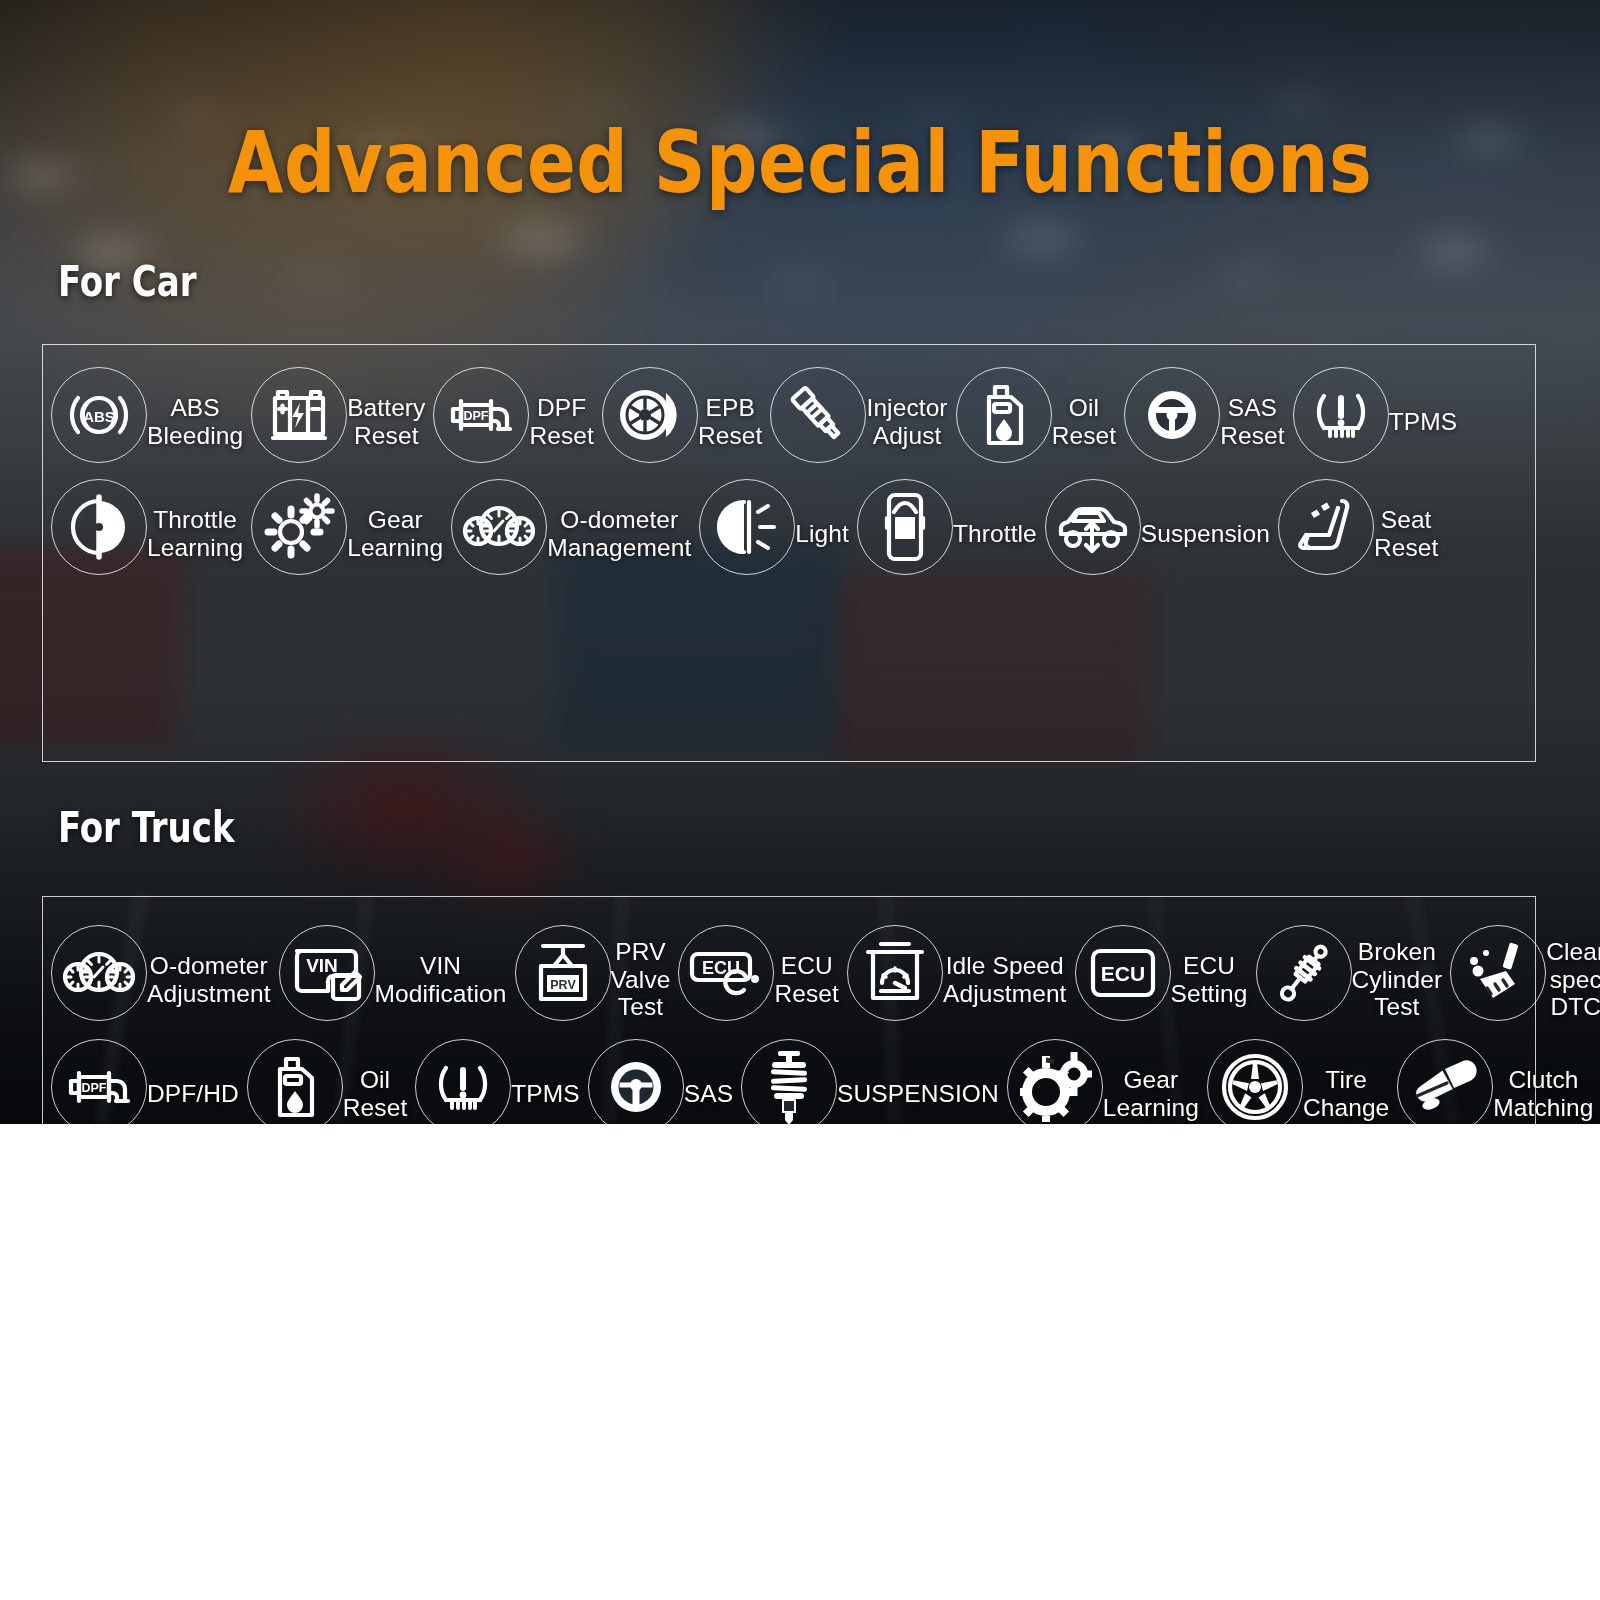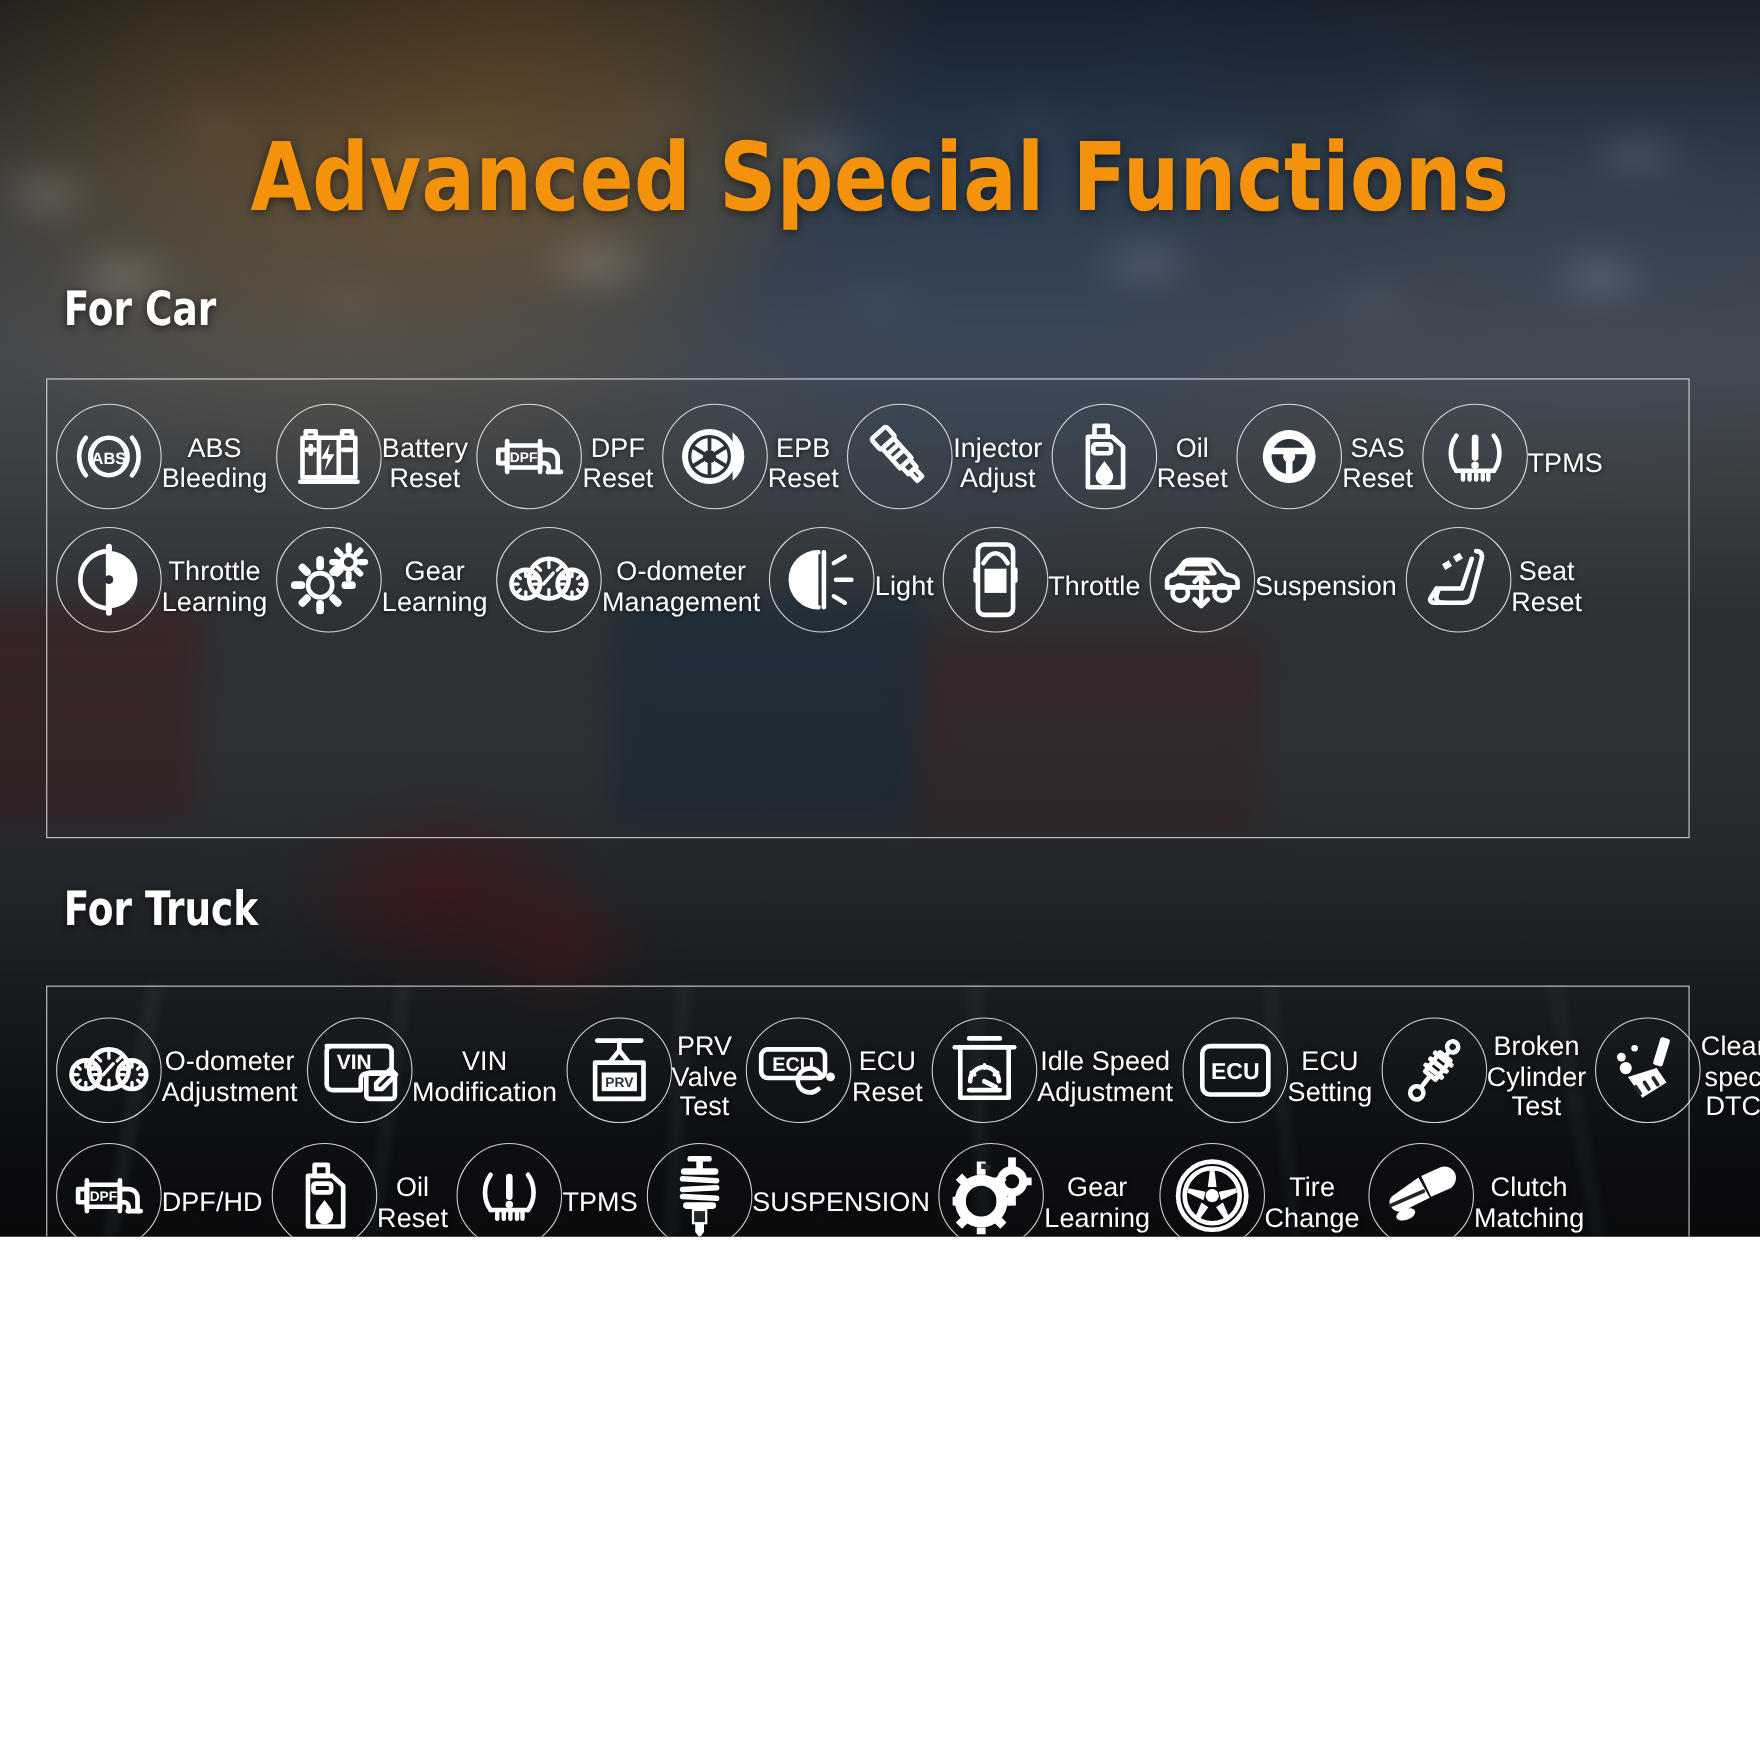--- a/index.html
+++ b/index.html
@@ -620,20 +620,32 @@
         <line x1="47" y1="49" x2="47" y2="56"></line>
                 </g>
       <line x1="35" y1="18" x2="35" y2="36" stroke="#fff" stroke-width="6" stroke-linecap="round"></line>
       <circle cx="35" cy="43" r="3.4" fill="#fff"></circle>
               </svg>
             </div>
             <div class="tile-label">TPMS</div>
           </div>
           <div class="tile">
             <div class="badge">
+              <svg width="70" height="70" viewBox="0 0 70 70">
+      <circle cx="35" cy="35" r="25" fill="#fff"></circle>
+      <circle cx="35" cy="35" r="17.5" fill="#22272d"></circle>
+      <circle cx="35" cy="33" r="6" fill="#fff"></circle>
+      <path d="M18.5 30.5h33v5h-33z" fill="#fff"></path>
+      <path d="M31.5 38h7v20h-7z" fill="#fff"></path>
+              </svg>
+            </div>
+            <div class="tile-label">SAS</div>
+          </div>
+          <div class="tile">
+            <div class="badge">
               <svg width="54" height="76" viewBox="0 0 54 76">
       <g fill="#fff">
         <rect x="16" y="2" width="22" height="5" rx="2"></rect>
         <rect x="24" y="6" width="6" height="8"></rect>
         <rect x="10" y="13" width="34" height="6" rx="3"></rect>
         <rect x="9" y="21" width="36" height="5" rx="2.5" transform="rotate(3 27 23)"></rect>
         <rect x="9" y="29" width="36" height="5" rx="2.5" transform="rotate(-3 27 31)"></rect>
         <rect x="9" y="37" width="36" height="5" rx="2.5" transform="rotate(3 27 39)"></rect>
         <rect x="12" y="44" width="30" height="6" rx="3"></rect>
         <rect x="20" y="50" width="14" height="14"></rect>

